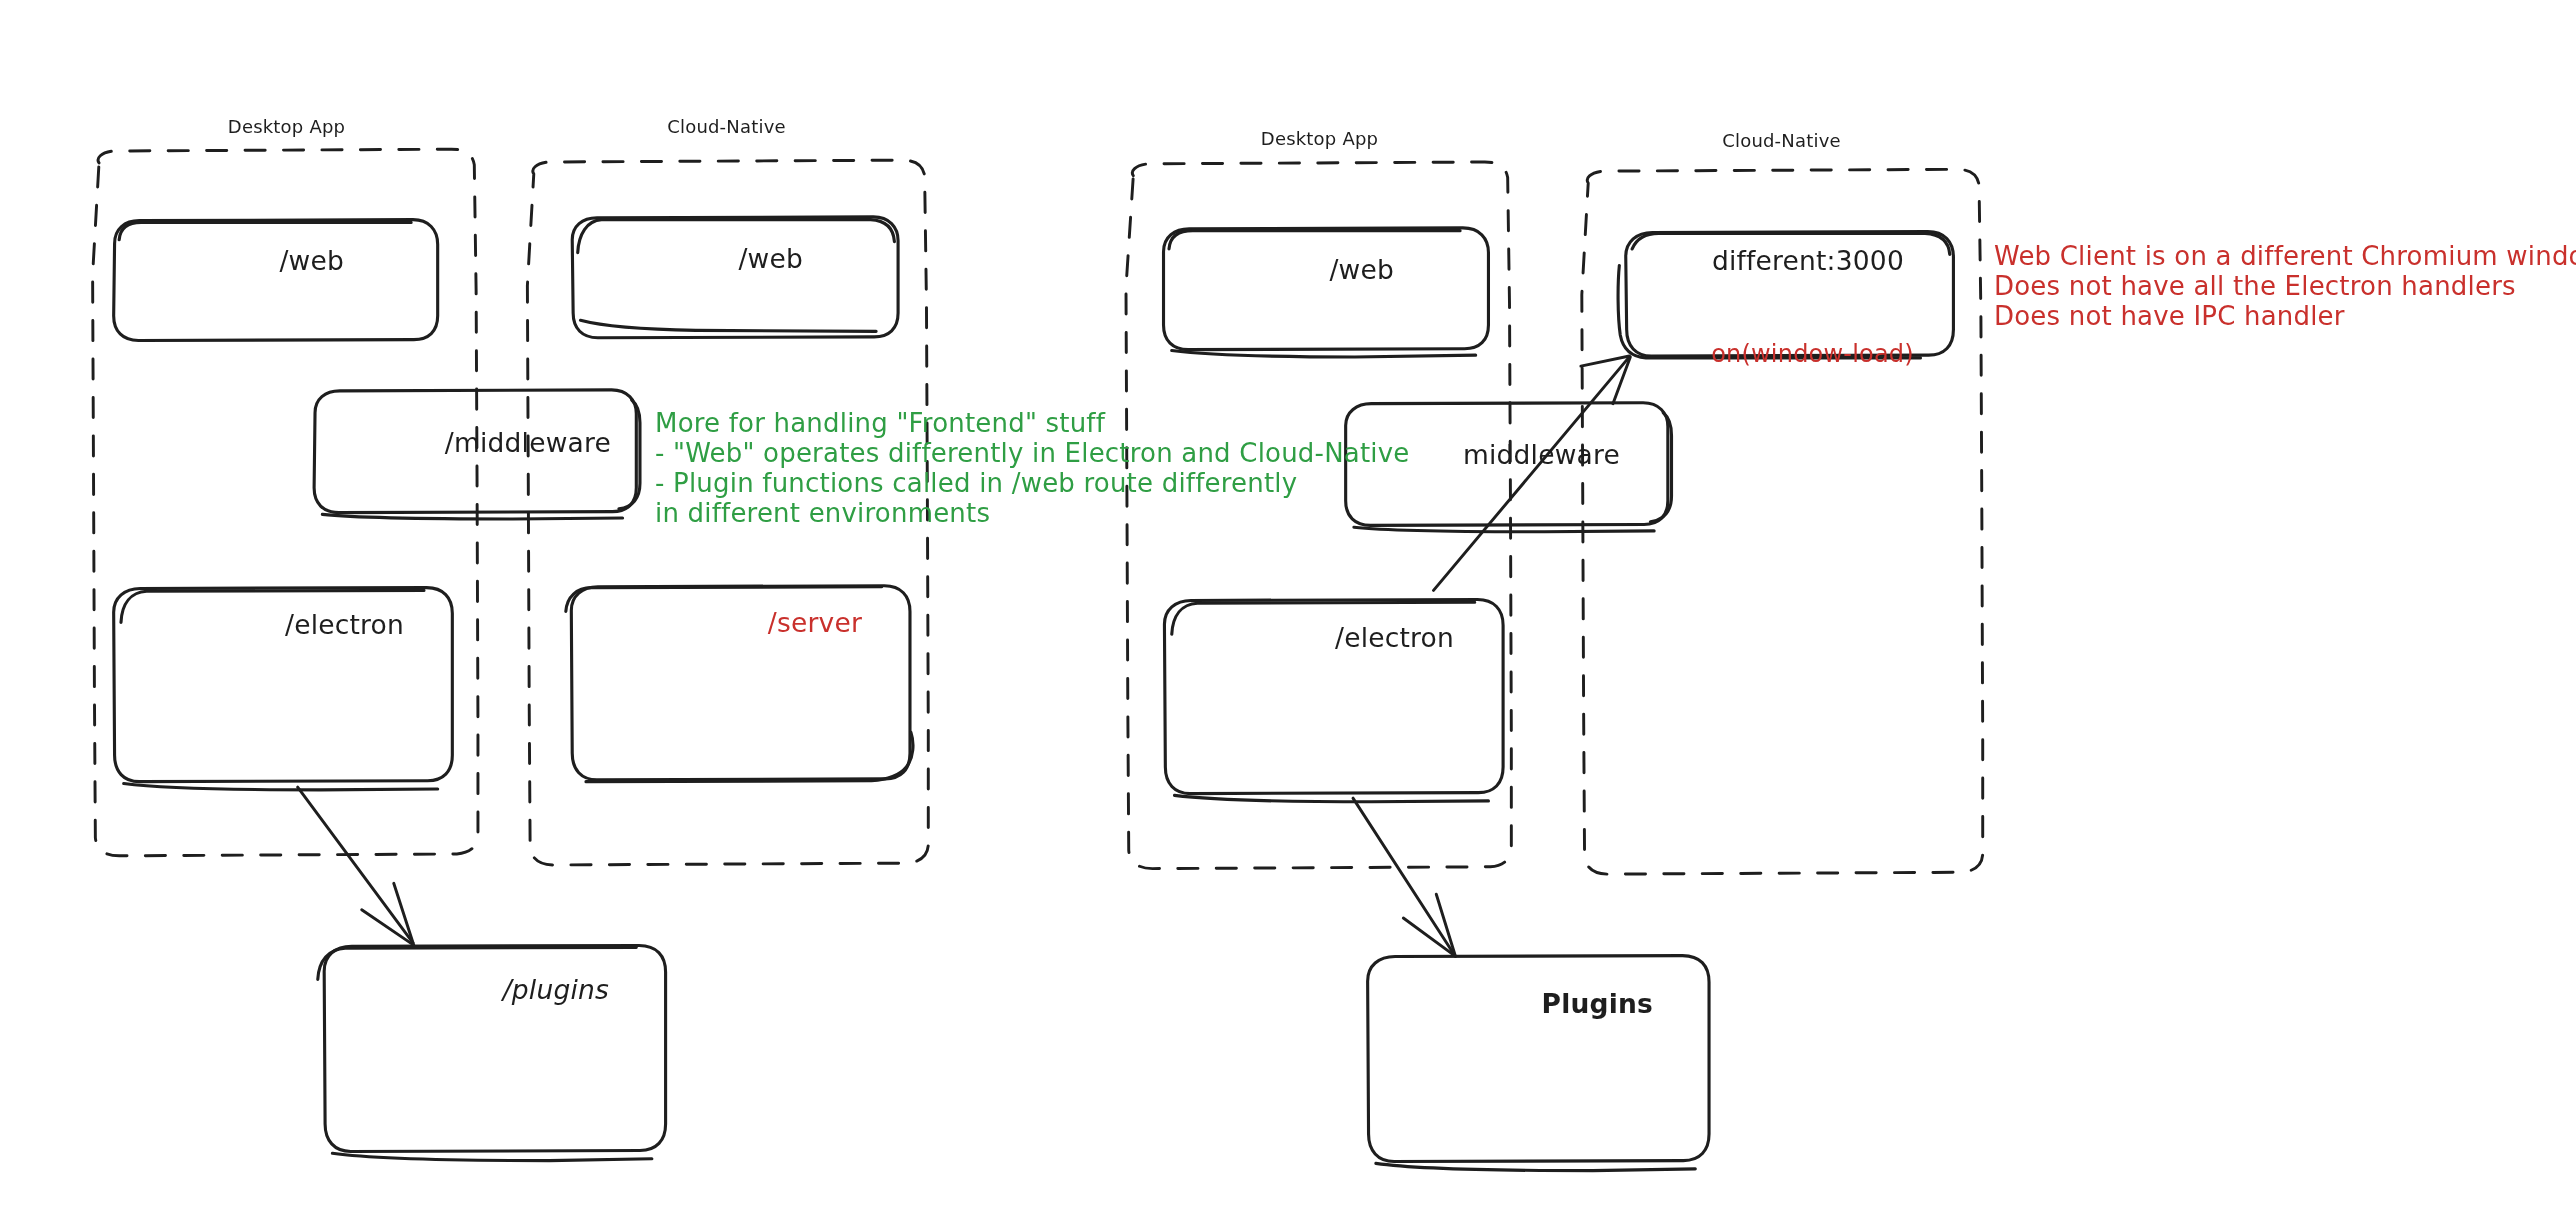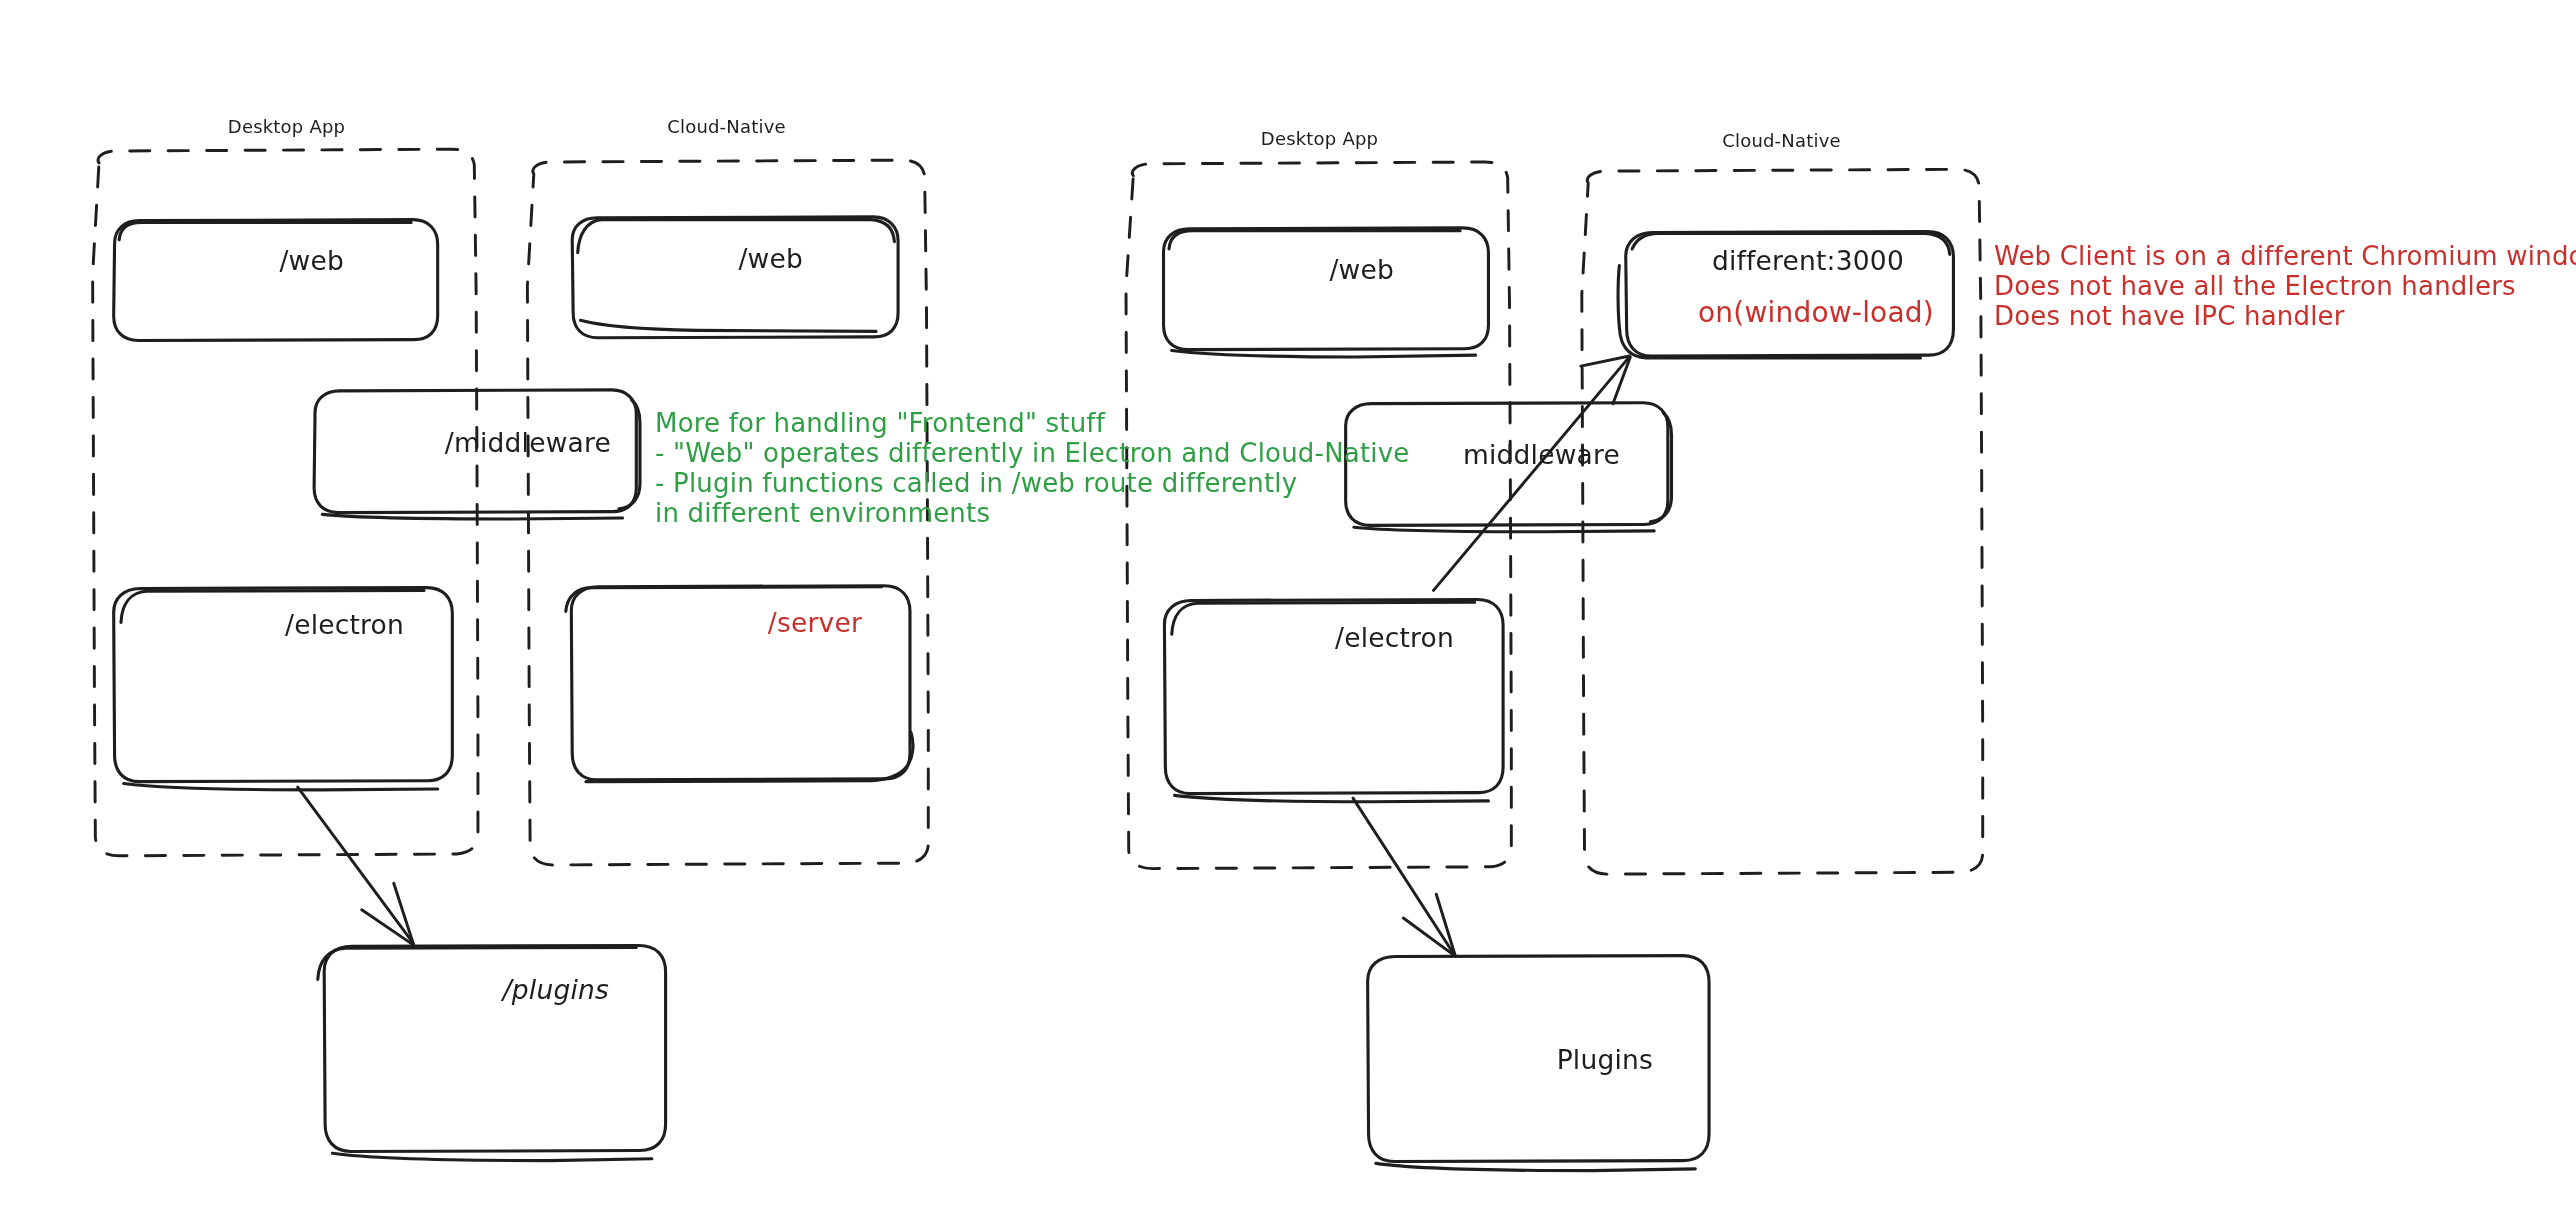--- a/index.html
+++ b/index.html
@@ -49,23 +49,24 @@
     color: #c9302c;
   }
   .note {
     font-size: 26px;
     line-height: 30px;
     white-space: pre;
   }
   .note.green { color: #2f9e44; }
   .note.red { color: #c9302c; }
   .sub-red {
-    font-size: 28px;
+    font-size: 24px;
     color: #c9302c;
-    text-align: right;
+    text-align: center;
+    margin-top: 44px;
   }
 </style>
 </head>
 <body>
 
 <div id="canvas">
 
   <svg class="layer-svg" viewBox="0 0 2814 1346" xmlns="http://www.w3.org/2000/svg">
     <g fill="none" stroke="#1e1e1e" stroke-linecap="round" stroke-linejoin="round">
 
@@ -212,21 +213,21 @@
   <div class="txt box-label" style="left:1257px; top:254px; width:137px;">/web</div>
 
   <div class="txt box-label" style="left:1675px; top:245px; width:229px;">different:3000</div>
 
   <div class="txt sub-red" style="left:1698px; top:296px; width:229px;">on(window-load)</div>
 
   <div class="txt box-label" style="left:1391px; top:439px; width:229px;">middleware</div>
 
   <div class="txt box-label" style="left:1216px; top:622px; width:238px;">/electron</div>
 
-  <div class="txt box-label" style="left:1424px; top:1044px; width:229px;">Plugins</div>
+  <div class="txt box-label" style="left:1424px; top:988px; width:229px;font-weight:bold;">Plugins</div>
 
   <div class="txt note green" style="left:655px; top:408px;">More for handling "Frontend" stuff
 - "Web" operates differently in Electron and Cloud-Native
 - Plugin functions called in /web route differently
 in different environments</div>
 
   <div class="txt note red" style="left:1994px; top:241px;">Web Client is on a different Chromium window
 Does not have all the Electron handlers
 Does not have IPC handler</div>
 

